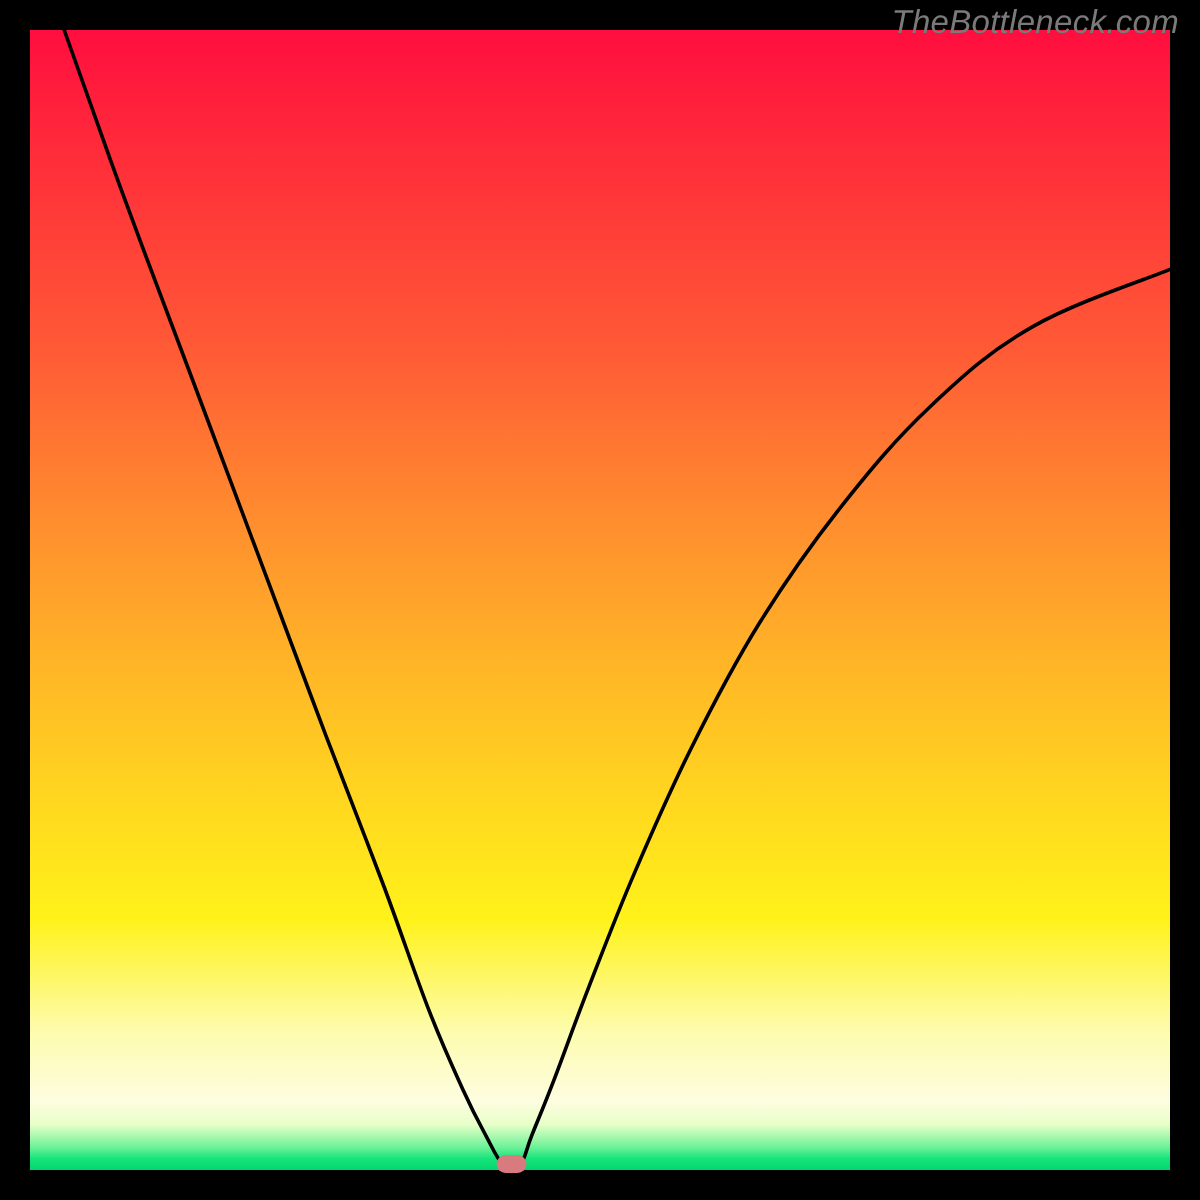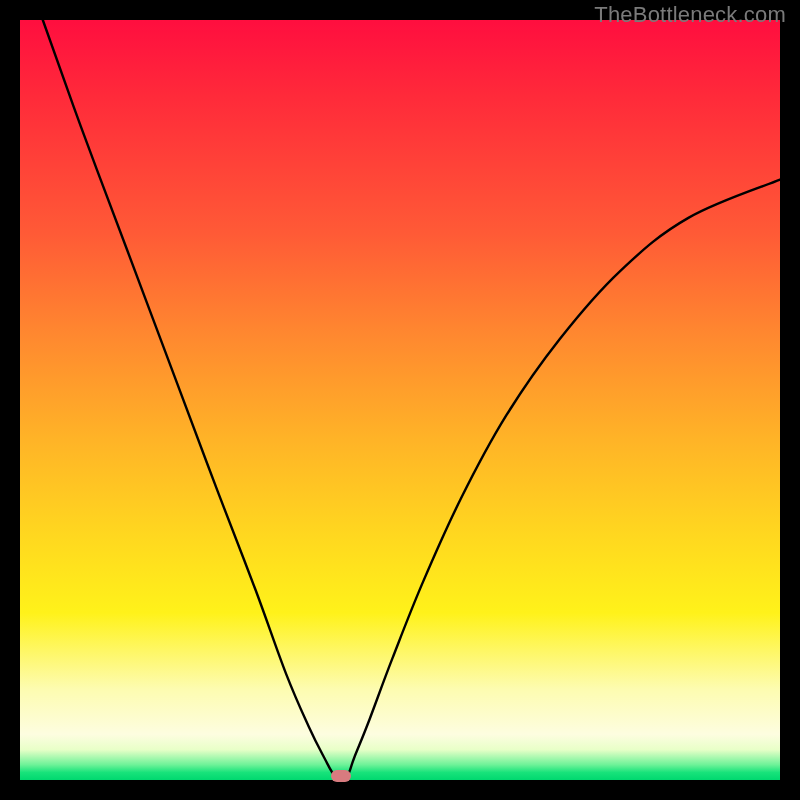--- a/index.html
+++ b/index.html
@@ -19,20 +19,21 @@
   }
   .watermark {
     position: absolute;
     top: 2px;
     right: 14px;
     color: #7a7a7a;
     font-size: 22px;
     font-weight: 500;
     letter-spacing: 0.2px;
     z-index: 10;
+    font-style: italic;
   }
   .plot {
     position: absolute;
     left: 20px;
     top: 20px;
     width: 760px;
     height: 760px;
     
     background: linear-gradient(
       to bottom,

